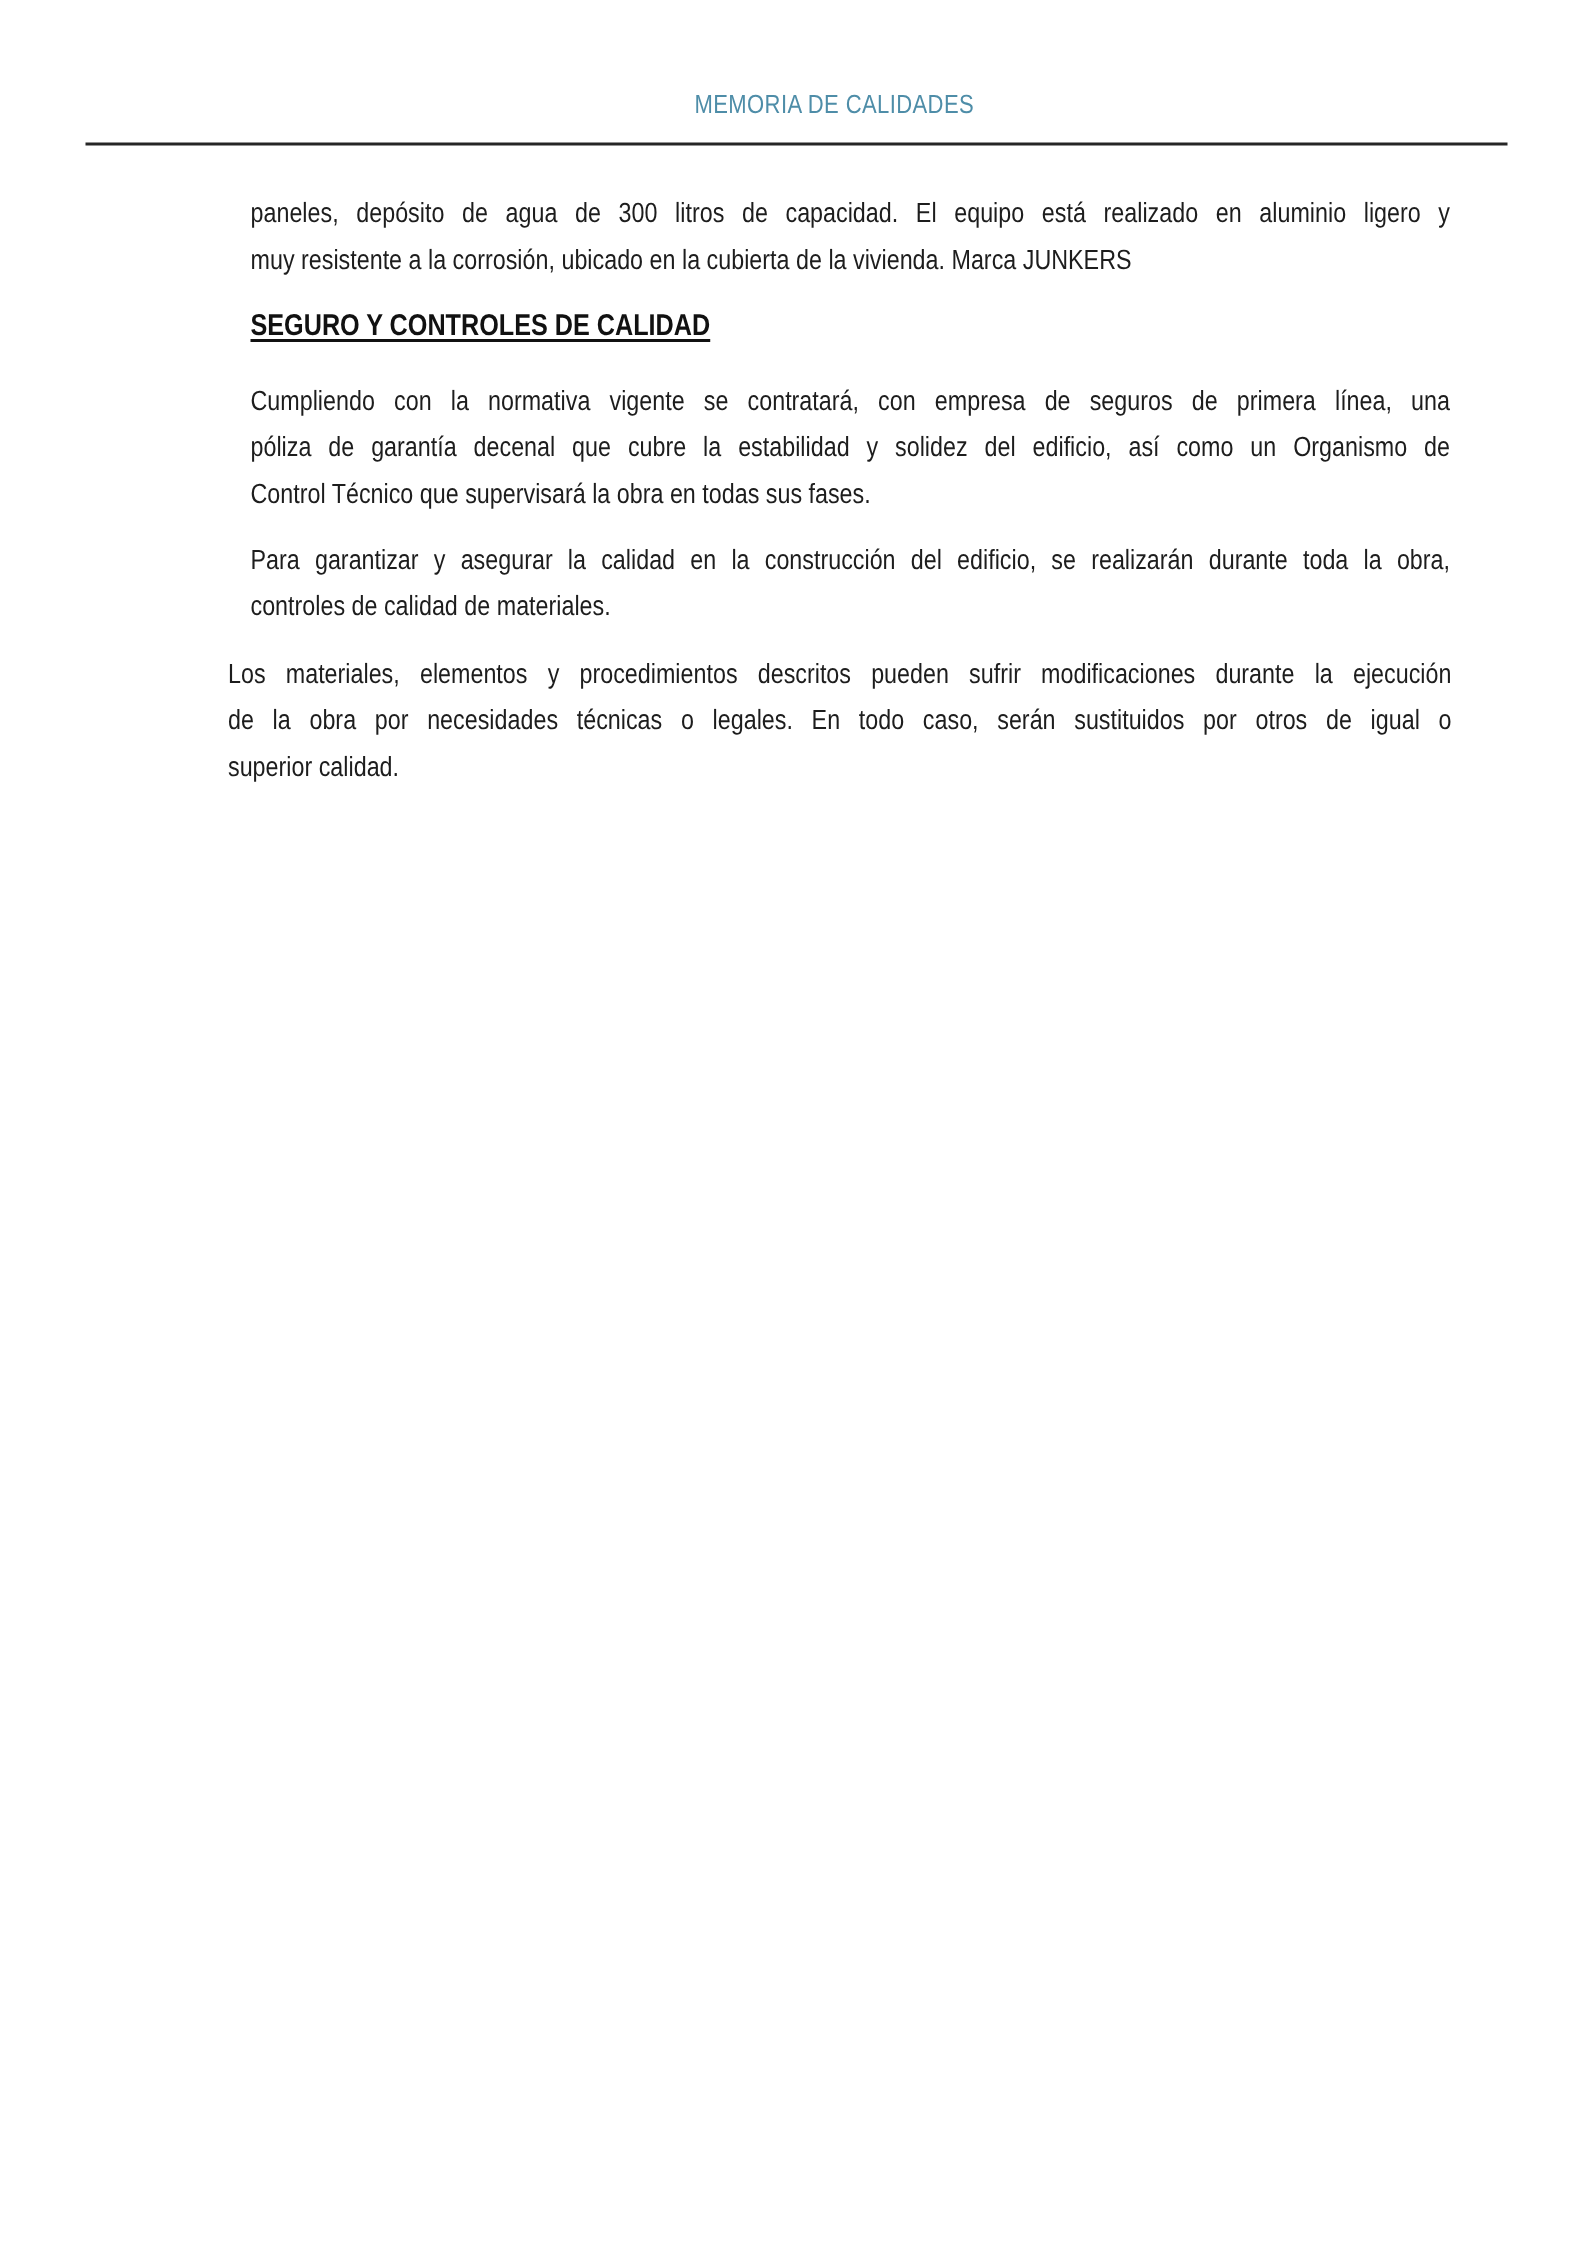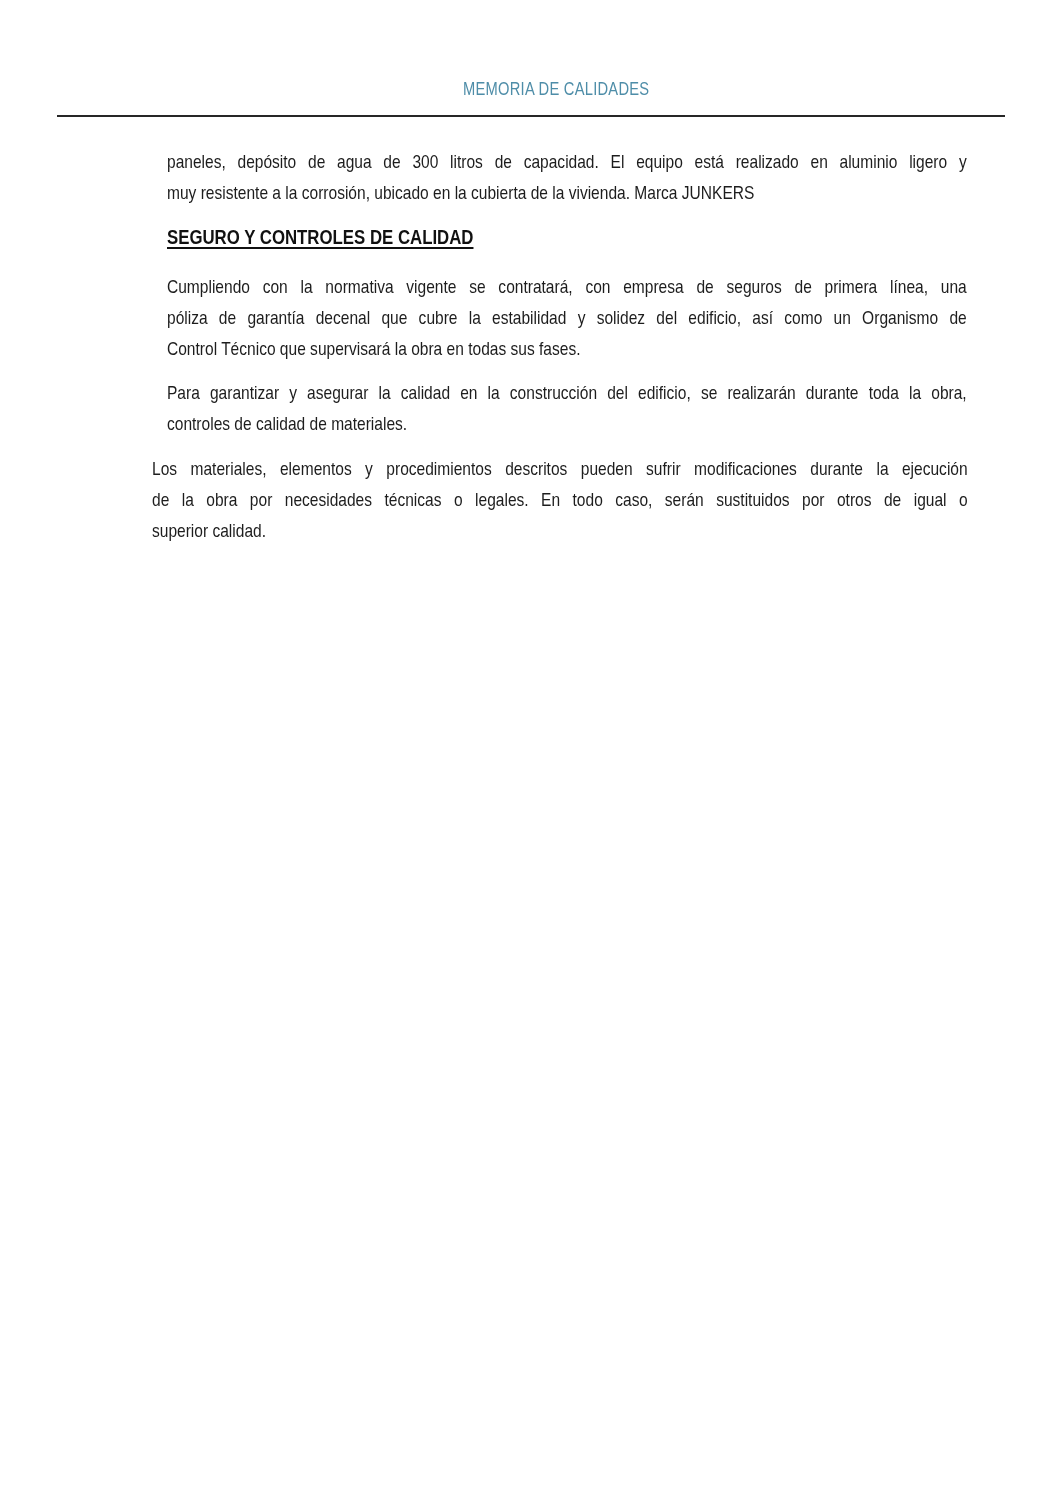--- a/index.html
+++ b/index.html
@@ -3,21 +3,20 @@
 <meta charset="utf-8">
 <style>
   html, body { margin: 0; padding: 0; background: #ffffff; }
   .page {
     position: relative;
     width: 1059px;
     height: 1060px;
     background: #ffffff;
     overflow: hidden;
     font-family: "Liberation Sans", "DejaVu Sans", sans-serif;
-    margin-top: 20px;
   }
   
   .scale { transform: scaleX(0.84); transform-origin: 0 0; }
 
   .header-title {
     position: absolute;
     left: 463px;
     top: 56px;
     font-size: 17.5px;
     line-height: 26px;

